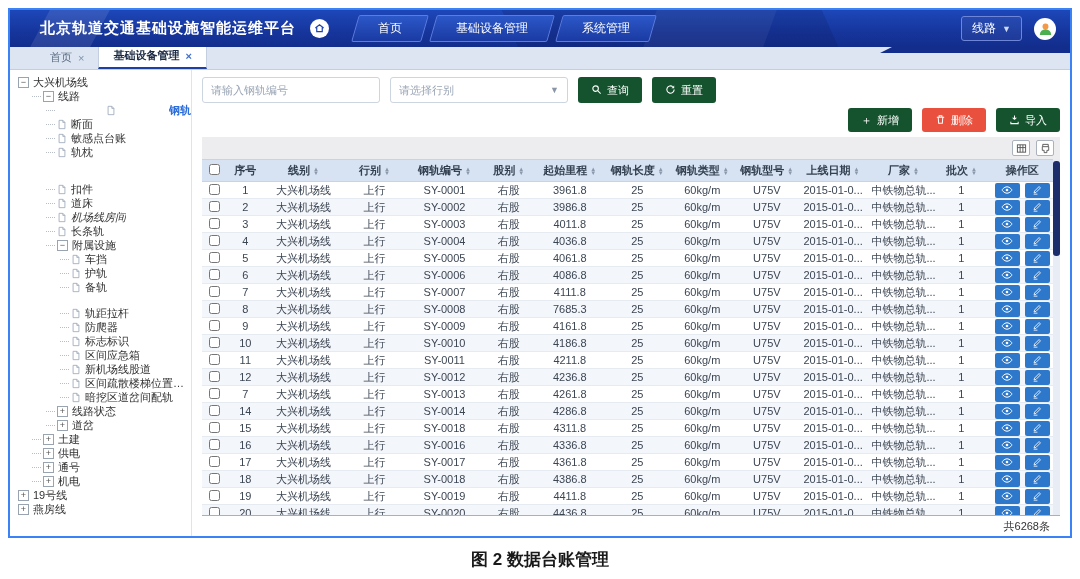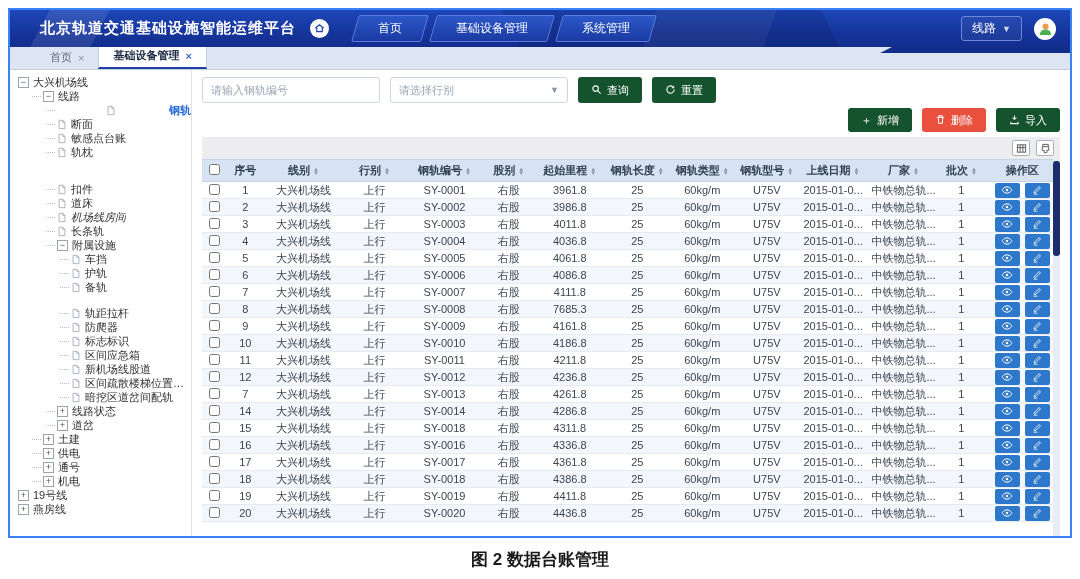--- a/index.html
+++ b/index.html
@@ -1190,19 +1190,22 @@
                     </span>
                   </td>
                 </tr>
               </tbody>
           </table>
           <div class="vscroll-track">
             <div class="vscroll-thumb"></div>
           </div>
         </div>
 
+        <div class="tfooter">
+          <span>共6268条</span>
+        </div>
 
       </div>
     </div>
   </div>
 
   <div class="caption">图 2  数据台账管理</div>
 </div>
 
 </body></html>

